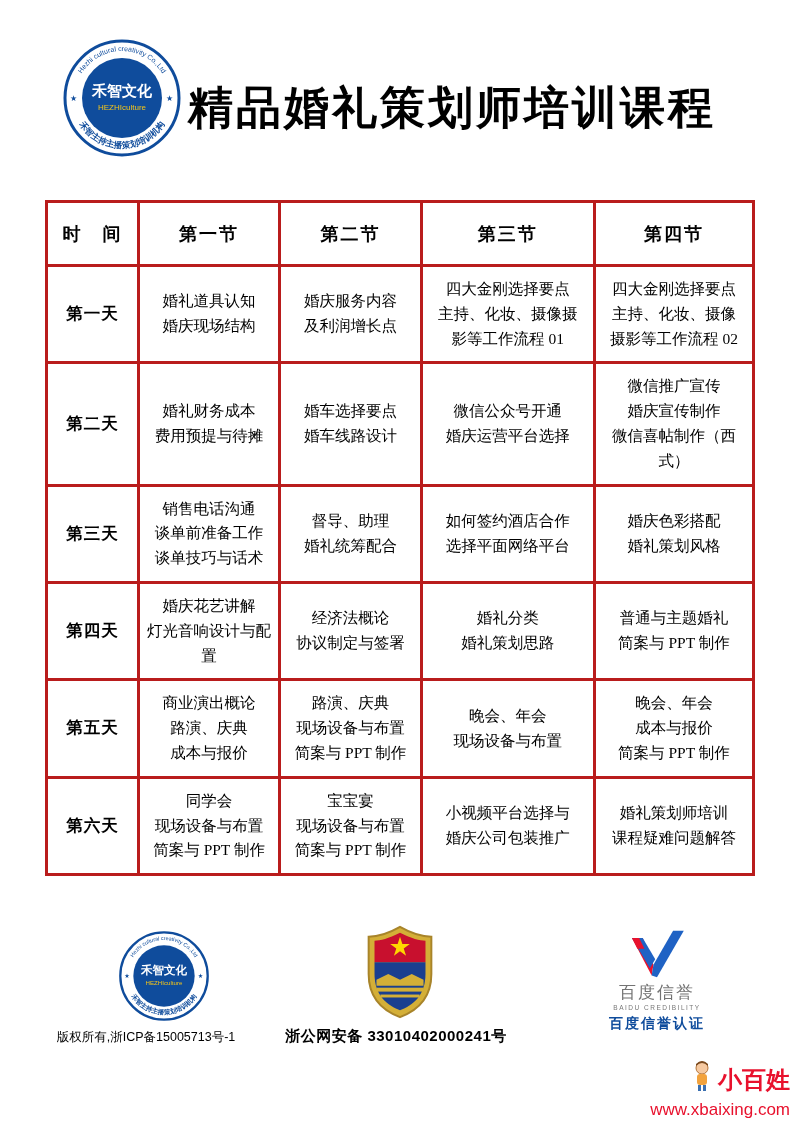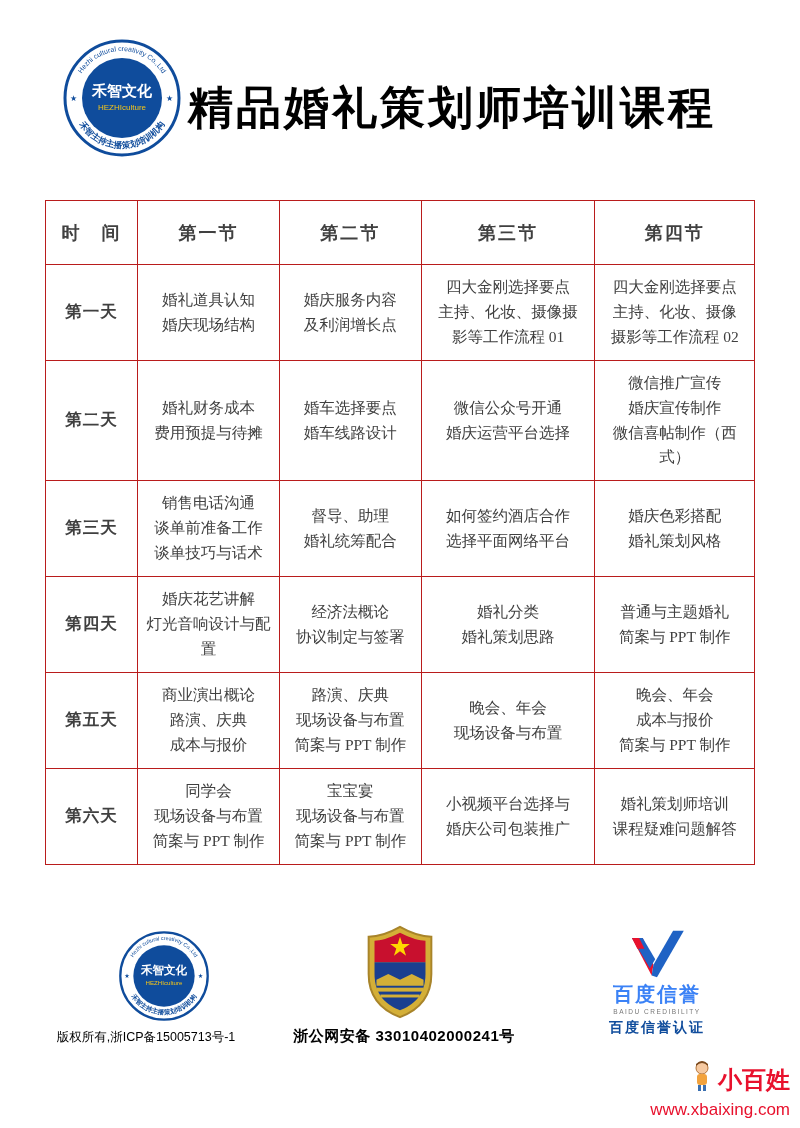--- a/index.html
+++ b/index.html
@@ -10,38 +10,38 @@
   .header { position:absolute; top:36px; left:0; width:800px; height:150px; }
   .logo-lg { position:absolute; left:62px; top:2px; width:120px; height:120px; }
   .page-title { position:absolute; left:188px; top:42px; width:590px;
                 font-size:45px; font-weight:900; letter-spacing:3px; color:#000;
                 font-family:"Liberation Sans",sans-serif; white-space:nowrap; }
 
   
   .course-table { position:absolute; left:45px; top:200px; width:710px;
                   border-collapse:collapse; table-layout:fixed;
                   font-family:"Liberation Serif",serif; }
-  .course-table th, .course-table td { border:1px solid #b91c1c; text-align:center;
-                  vertical-align:middle; color:#404040; background:#fff;margin-top:28px; }
+  .course-table th, .course-table td { border:3px solid #b91c1c; text-align:center;
+                  vertical-align:middle; color:#000000; background:#fff;margin-top:28px; }
   .course-table th { height:64px; font-size:18px; font-weight:bold; letter-spacing:2px; }
   .course-table td { height:96px; font-size:15.5px; line-height:1.6;
                   white-space:pre-line; padding:10px 4px; }
   .course-table td.day-cell { font-weight:bold; font-size:16.5px; letter-spacing:1px; }
 
   
   .footer { position:absolute; top:915px; left:0; width:800px; height:165px; }
   .logo-sm { position:absolute; left:118px; top:15px; width:92px; height:92px; }
   .copyright { position:absolute; left:24px; top:114px; width:244px; text-align:center;
                font-size:12.5px; color:#000; }
   .police-badge { position:absolute; left:360px; top:8px; width:80px; height:98px; }
-  .police-text { position:absolute; left:254px; top:112px; width:300px; text-align:center;
+  .police-text { position:absolute; left:246px; top:112px; width:300px; text-align:center;
                  font-size:15px; font-weight:bold; color:#000; letter-spacing:0.5px; }
   .baidu-block { position:absolute; left:598px; top:14px; width:118px; text-align:center; }
   .baidu-logo { width:54px; height:50px; margin:0 auto; display:block; }
-  .baidu-cn { font-size:20px; font-weight:bold; color:#3b82f6; margin-top:2px; letter-spacing:2px; }
+  .baidu-cn { font-size:17px; font-weight:normal; color:#737373; margin-top:2px; letter-spacing:2px; }
   .baidu-en { font-size:6.5px; color:#777; letter-spacing:1.5px; }
   .baidu-cert { font-size:14px; font-weight:bold; color:#0f4c9c; margin-top:4px; letter-spacing:2px; }
 
   
   .watermark { position:absolute; right:10px; bottom:8px; color:#e8112d; text-align:center; }
   .wm-row { display:flex; align-items:flex-end; justify-content:flex-end; gap:4px; }
   .wm-name { font-size:24px; font-weight:bold; color:#e8112d; line-height:1; }
   .wm-url { font-size:17px; color:#e8112d; margin-top:8px; }
   .wm-person { width:24px; height:32px; }
 </style>

